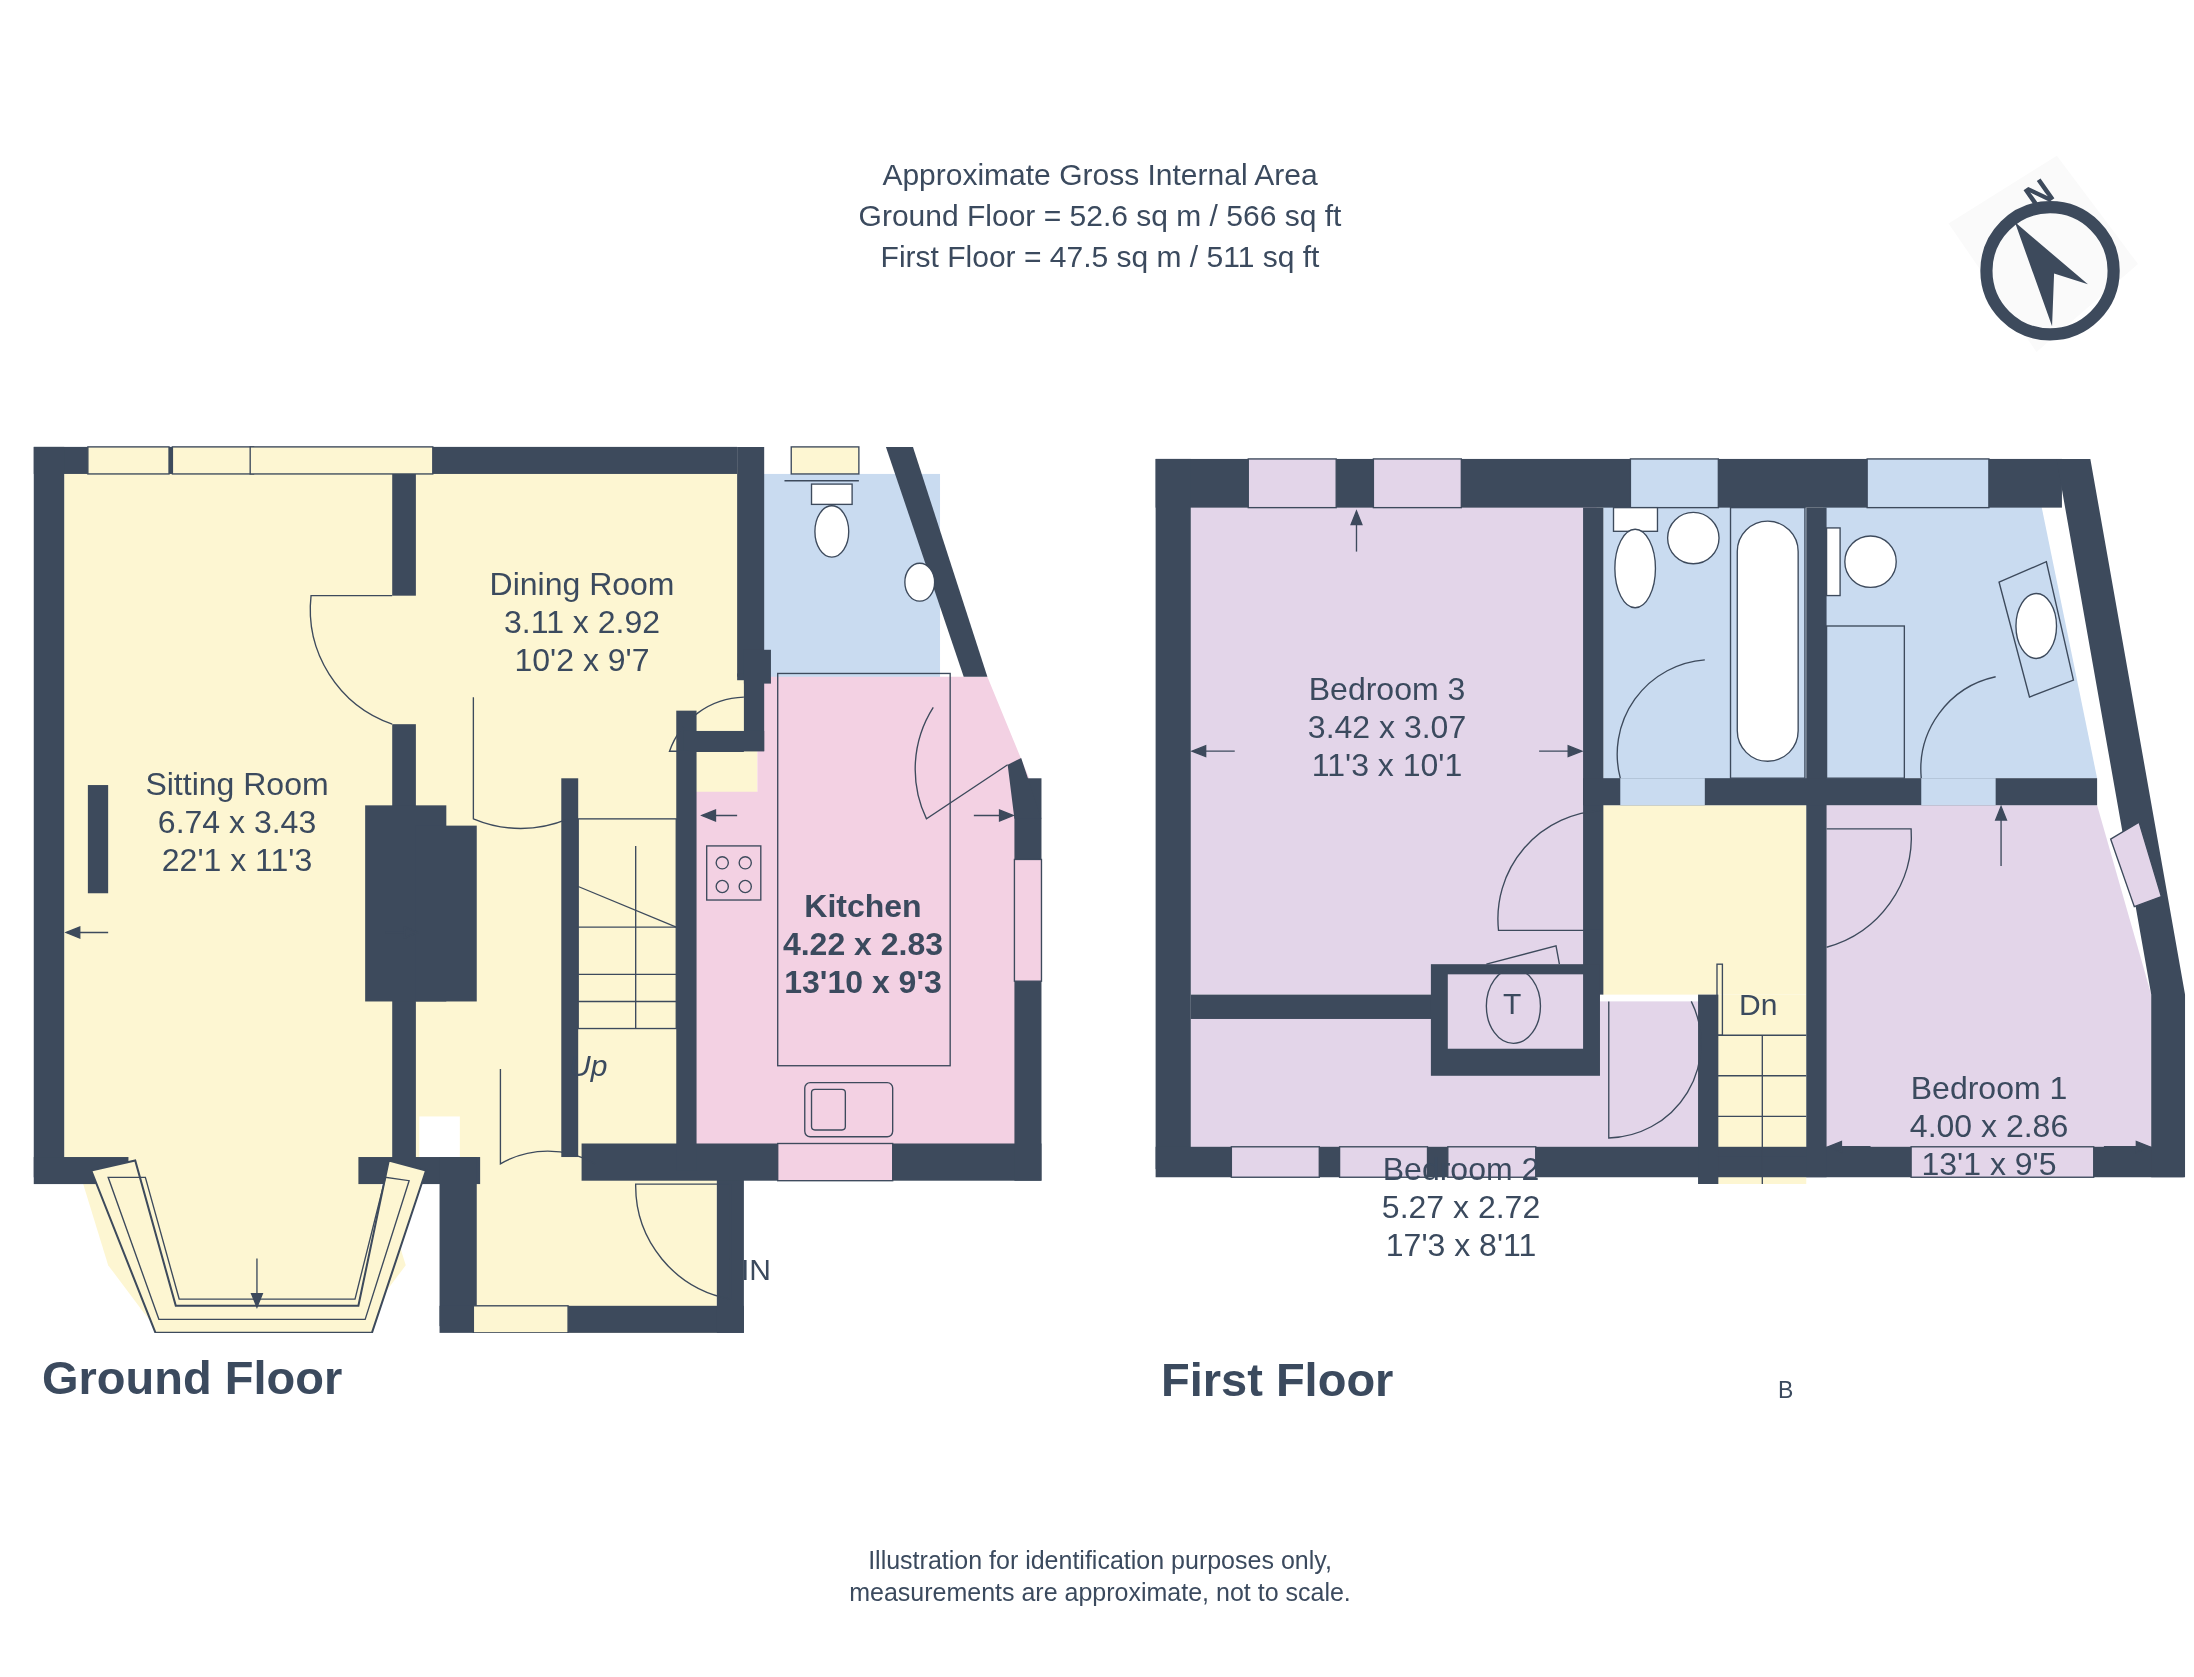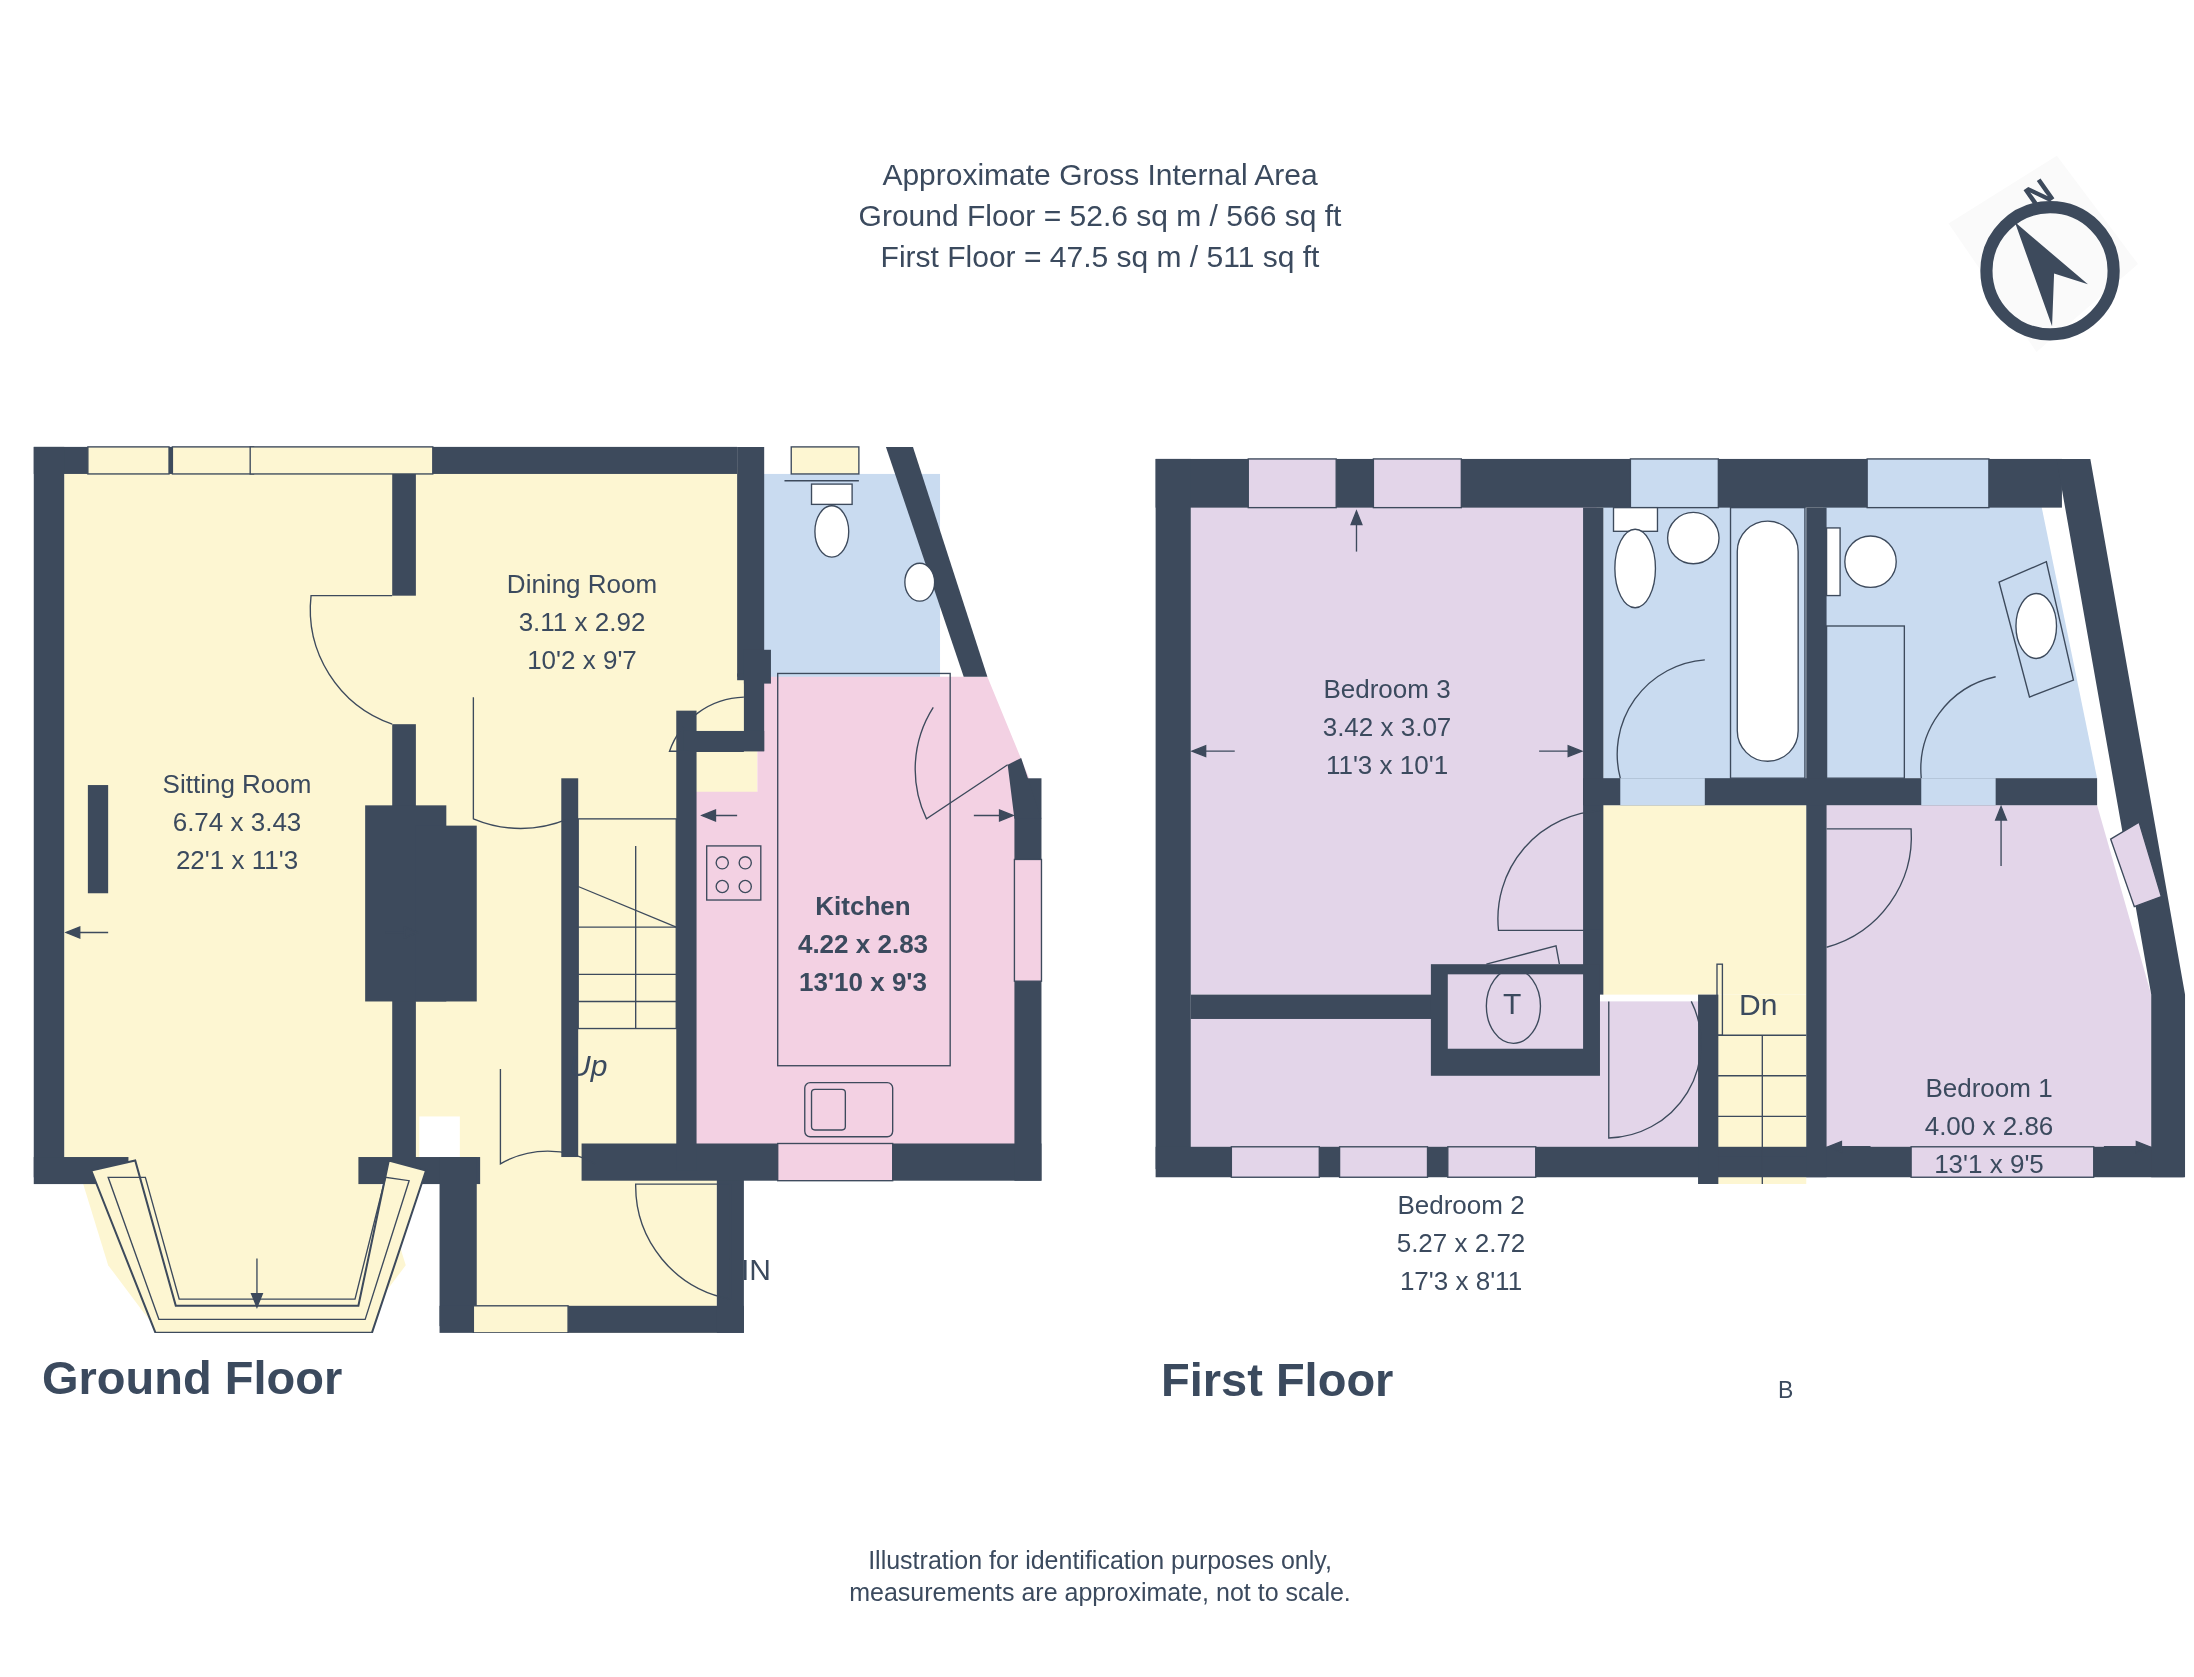--- a/index.html
+++ b/index.html
@@ -8,21 +8,21 @@
   .area-block { position:absolute; left:677px; top:154px; width:846px; text-align:center;
                 font-size:30px; line-height:41px; color:#3b4a5e; }
   .area-block div { white-space:nowrap; }
   .compass { position:absolute; left:1928px; top:149px; width:217px; height:203px; }
   .plan { position:absolute; }
   .plan-ground { left:27px; top:440px; width:1028px; height:893px; }
   .plan-first { left:1150px; top:440px; width:1042px; height:744px; }
   .floor-title { position:absolute; font-weight:bold; font-size:47px; color:#3b4a5e; white-space:nowrap; }
   .ft-ground { left:42px; top:1350px; }
   .ft-first { left:1161px; top:1352px; }
-  .room-label { position:absolute; text-align:center; font-size:26px; line-height:38px; color:#3b4a5e; white-space:nowrap; transform:translateX(-50%); }
+  .room-label { position:absolute; text-align:center; font-size:32px; line-height:38px; color:#3b4a5e; white-space:nowrap; transform:translateX(-50%); }
   .tag-label { position:absolute; font-size:30px; color:#3b4a5e; white-space:nowrap; }
   .footer { position:absolute; left:677px; top:1544px; width:846px; text-align:center; font-size:25px; line-height:32px; color:#3b4a5e; }
   .footer .brand { color:#44c4a1; }
   .footer div { white-space:nowrap; }
 </style>
 </head>
 <body>
 
 <div class="area-block">
   <div>Approximate Gross Internal Area</div>
@@ -259,21 +259,21 @@
       <line x1="1258" y1="545" x2="1258" y2="630"></line>
         <polygon points="1258,542 1250,562 1266,562"></polygon>
     </g>
   </svg>
 
   <div class="room-label" style="left:237px; top:230px;">
     <div>Bedroom 3</div>
     <div>3.42 x 3.07</div>
     <div>11'3 x 10'1</div>
   </div>
-  <div class="room-label" style="left:311px; top:710px;margin-top:36px;">
+  <div class="room-label" style="left:311px; top:710px;">
     <div>Bedroom 2</div>
     <div>5.27 x 2.72</div>
     <div>17'3 x 8'11</div>
   </div>
   <div class="room-label" style="left:839px; top:629px;">
     <div>Bedroom 1</div>
     <div>4.00 x 2.86</div>
     <div>13'1 x 9'5</div>
   </div>
   <div class="tag-label" style="left:589px; top:548px;">Dn</div>

